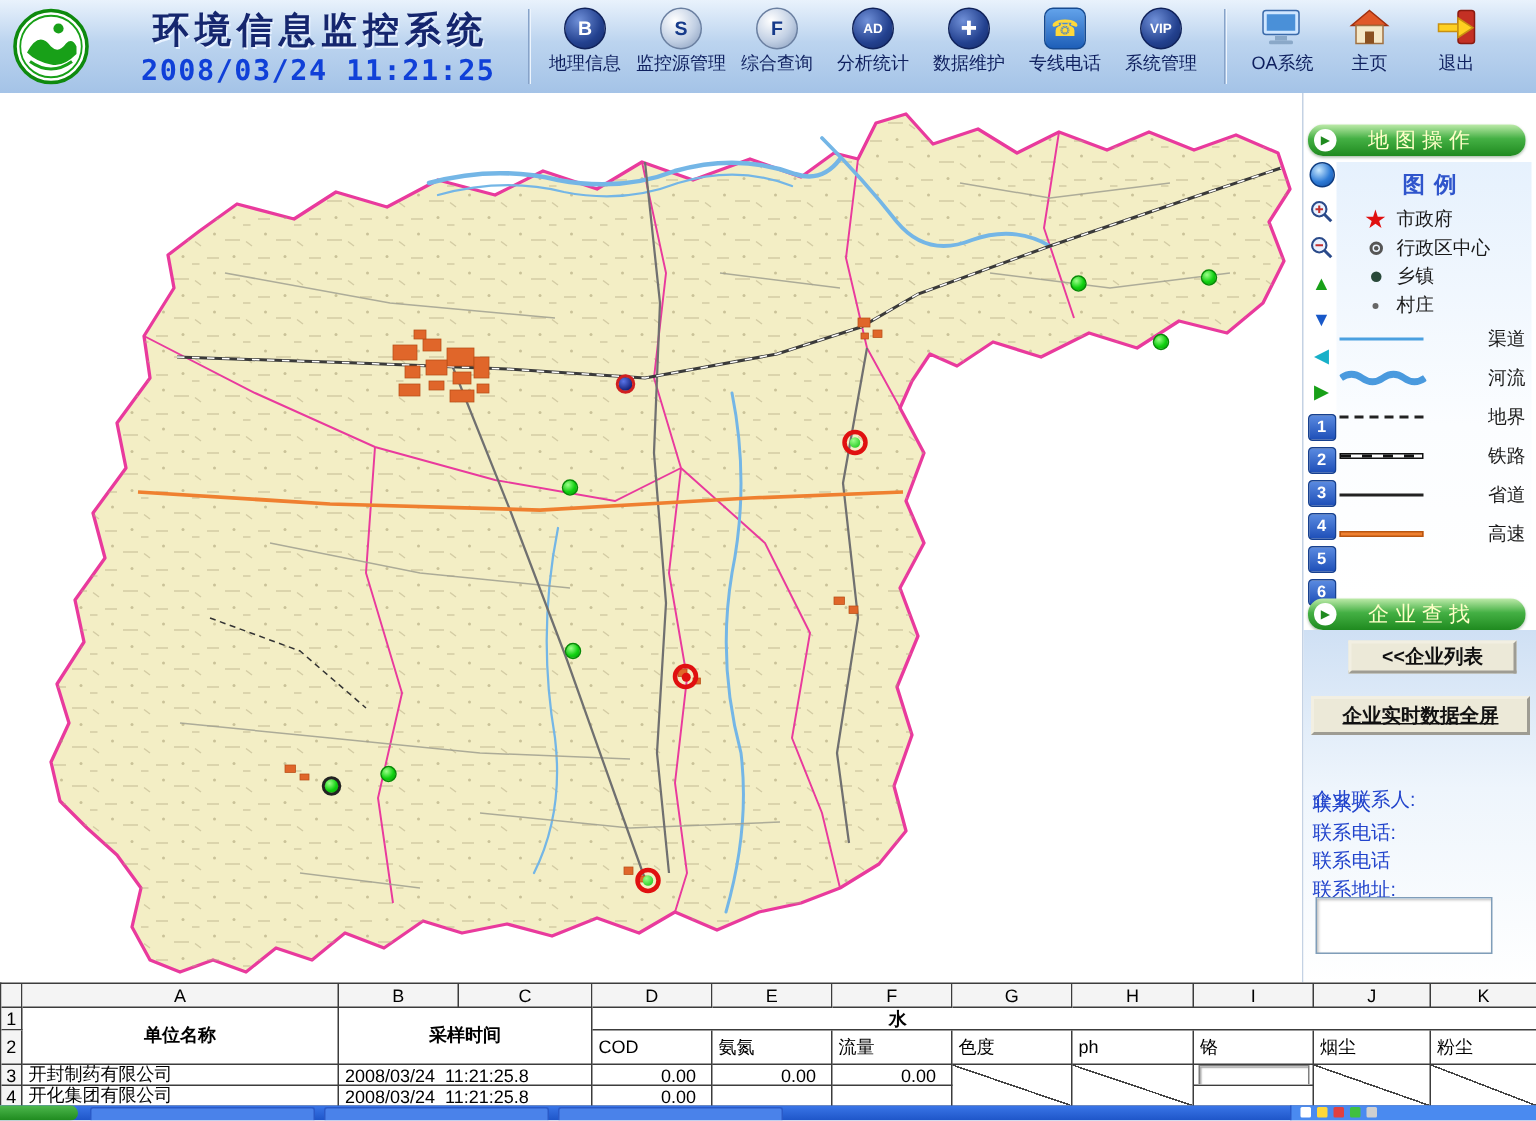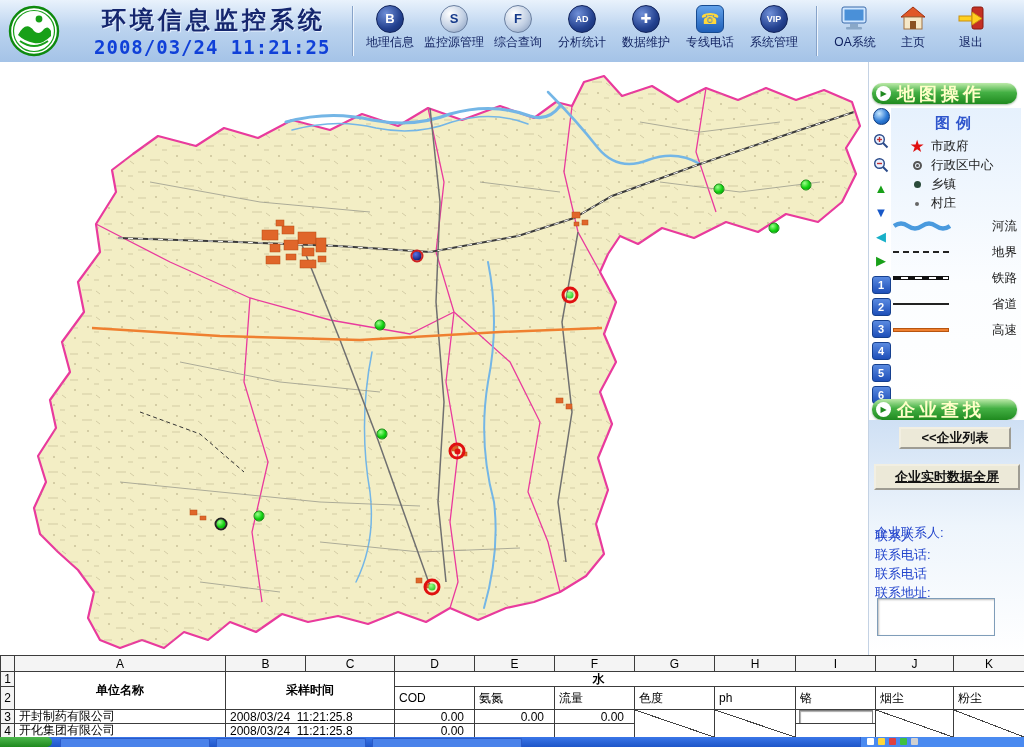--- a/index.html
+++ b/index.html
@@ -45,21 +45,21 @@
   .m-blue-ring{width:13px;height:13px;border:2px solid #d02020;
     background:radial-gradient(circle at 35% 30%,#5a74e8,#16247e 70%);}
 
   
   #sidebar{position:absolute;left:868px;top:62px;width:156px;height:593px;background:#fff;border-left:1px solid #c4d2e4;box-sizing:border-box;}
   .pill{position:absolute;left:3px;width:145px;height:21px;border-radius:10px;
     background:linear-gradient(180deg,#bdeaa9,#44b044 45%,#1f8a1f);
     display:flex;align-items:center;cursor:pointer;box-shadow:0 1px 2px rgba(0,60,0,.35);}
   .pill-icon{width:15px;height:15px;margin:0 6px 0 4px;border-radius:50%;background:#fff;
     display:flex;align-items:center;justify-content:center;font-size:8px;color:#1f8a1f;}
-  .pill-label{flex:1;text-align:left;font-size:18px;font-weight:bold;color:#ffffc8;letter-spacing:4px;margin-right:18px;}
+  .pill-label{flex:1;text-align:center;font-size:14px;font-weight:normal;color:#ffffc8;letter-spacing:4px;margin-right:18px;}
   #pill-mapops{top:21px;} #pill-ent{top:337px;}
 
   #tools{position:absolute;left:2px;top:46px;width:20px;display:flex;flex-direction:column;align-items:center;}
   .toolbtn{width:17px;height:17px;margin-bottom:7px;display:flex;align-items:center;justify-content:center;cursor:pointer;}
   .globe{border-radius:50%;background:radial-gradient(circle at 35% 30%,#c8e8ff,#2e7bd6 55%,#114a9e);border:1px solid #0e3c80;box-sizing:border-box;}
   .arrowbtn{font-size:13px;line-height:1;}
   .numbtn{width:17px;height:16px;margin-bottom:4px;border-radius:3px;border:1px solid #16408f;
     background:linear-gradient(180deg,#5a8ae0,#1e4fb8);color:#fff;font-size:11px;font-weight:bold;
     display:flex;align-items:center;justify-content:center;cursor:pointer;}
 
@@ -374,20 +374,26 @@
         <span class="lg-label">乡镇</span>
       </div>
       <div class="lg-point">
         <span class="lg-sym">
             <span class="sym-village"></span>
           </span>
         <span class="lg-label">村庄</span>
       </div>
       <div class="lg-line">
         <span class="lg-sample">
+            <span class="line-canal"></span>
+          </span>
+        <span class="lg-label">渠道</span>
+      </div>
+      <div class="lg-line">
+        <span class="lg-sample">
           <svg width="58" height="12">
               <path d="M1 6 Q 8 1 15 6 T 29 6 T 43 6 T 57 6" stroke="#4a9ade" stroke-width="4.5" fill="none"></path>
             </svg>
         </span>
         <span class="lg-label">河流</span>
       </div>
       <div class="lg-line">
         <span class="lg-sample">
             <span class="line-boundary"></span>
           </span>

